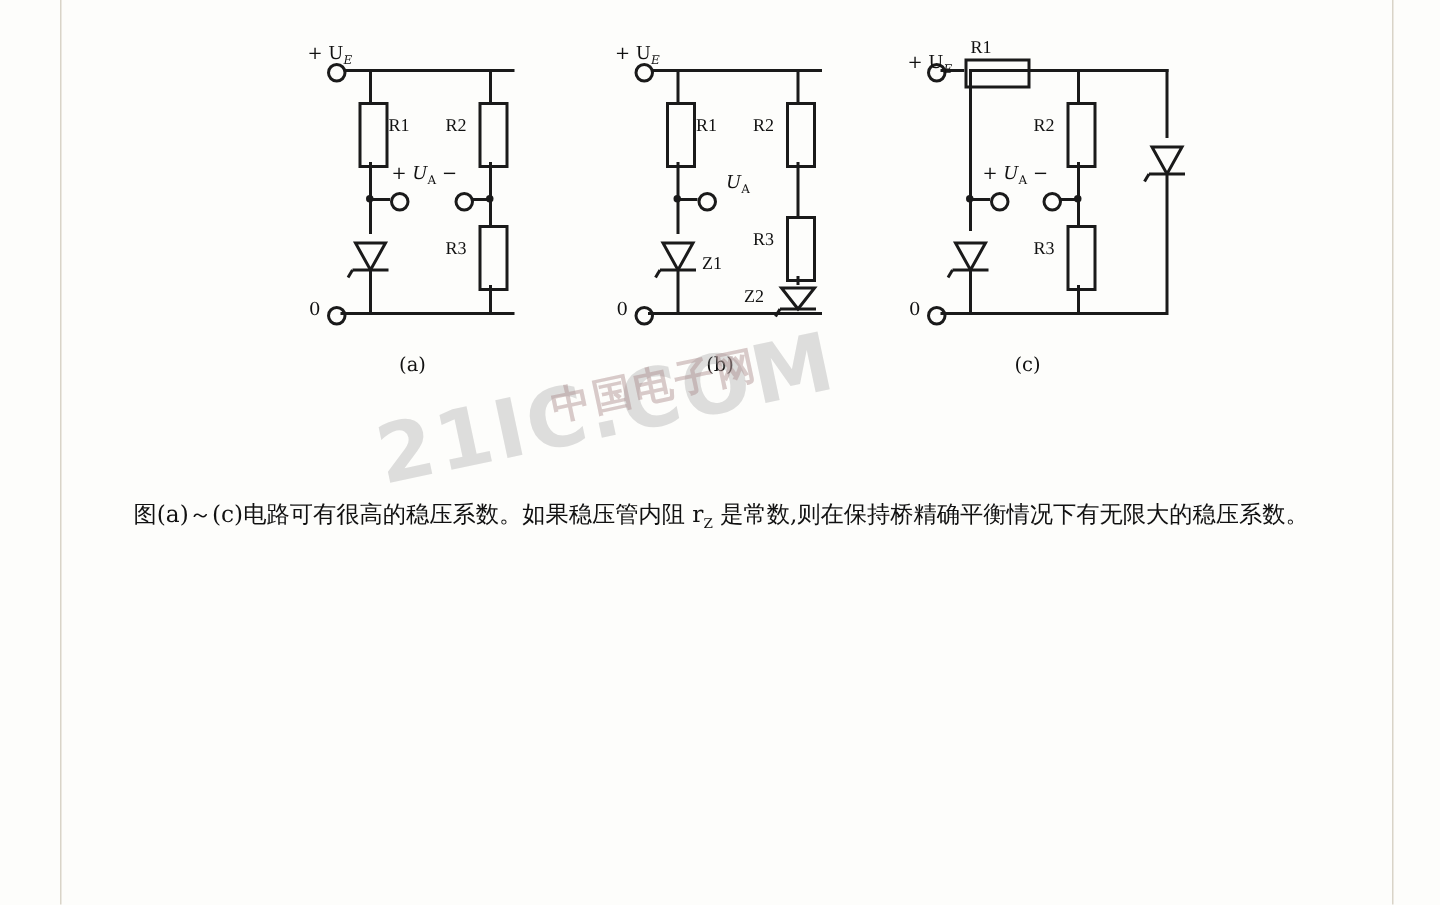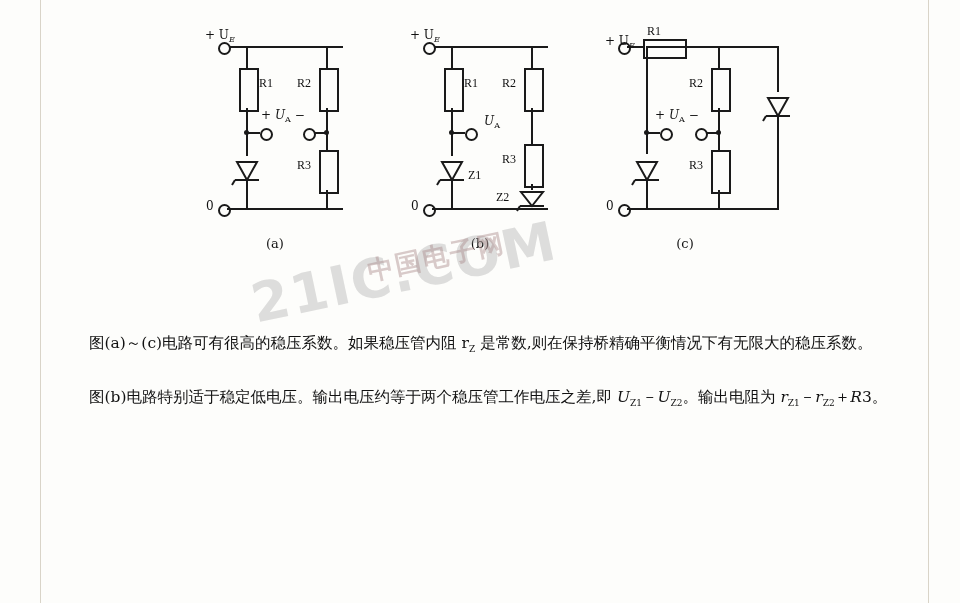--- a/index.html
+++ b/index.html
@@ -278,16 +278,15 @@
 
     <div class="watermark">
       <span>21IC</span><span>.COM</span>
       <span class="cn">中国电子网</span>
     </div>
   </div>
 
 
   <div class="body-text">
     <p>图(a)～(c)电路可有很高的稳压系数。如果稳压管内阻 r<sub>Z</sub> 是常数,则在保持桥精确平衡情况下有无限大的稳压系数。</p>
-    <p>图(b)电路特别适于稳定低电压。输出电压约等于两个稳压管工作电压之差,即 <i>U</i><sub>Z1</sub>－<i>U</i><sub>Z2</sub>。输出电阻为 <i>r</i><sub>Z1</sub>－<i>r</i><sub>Z2</sub>＋<i>R</i>3。</p>
   </div>
 
 </div>
 
 </body></html>

